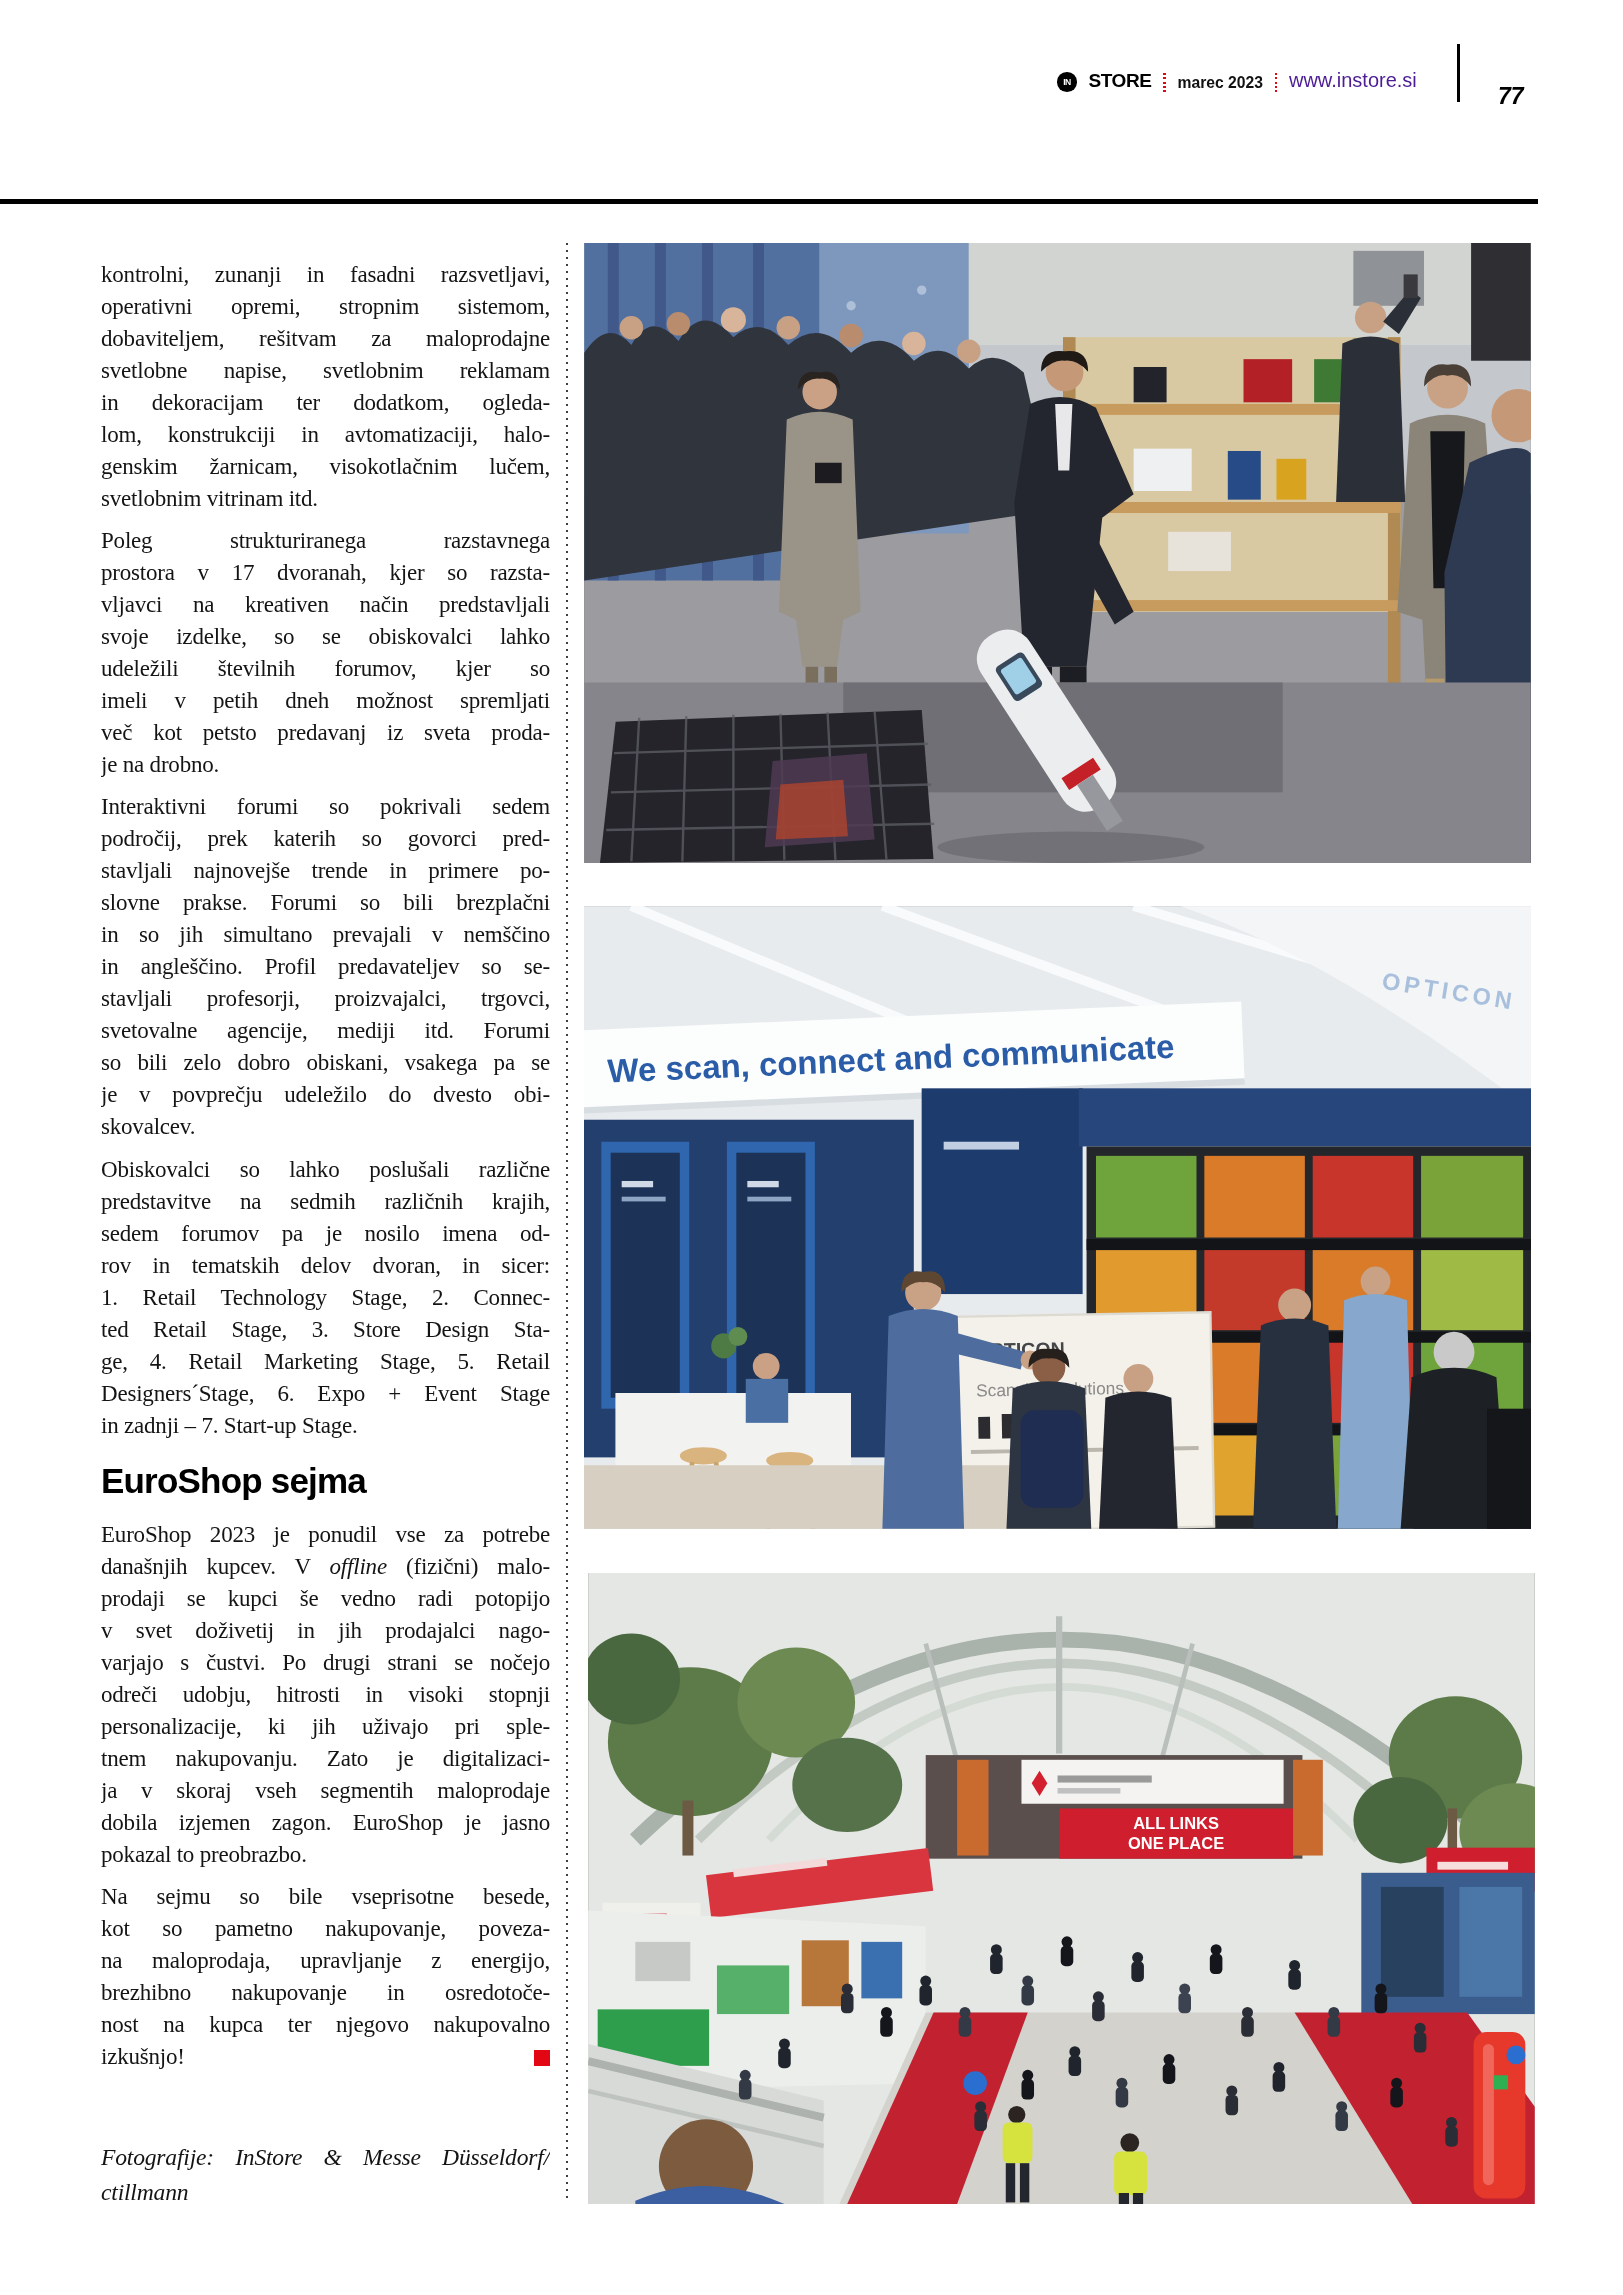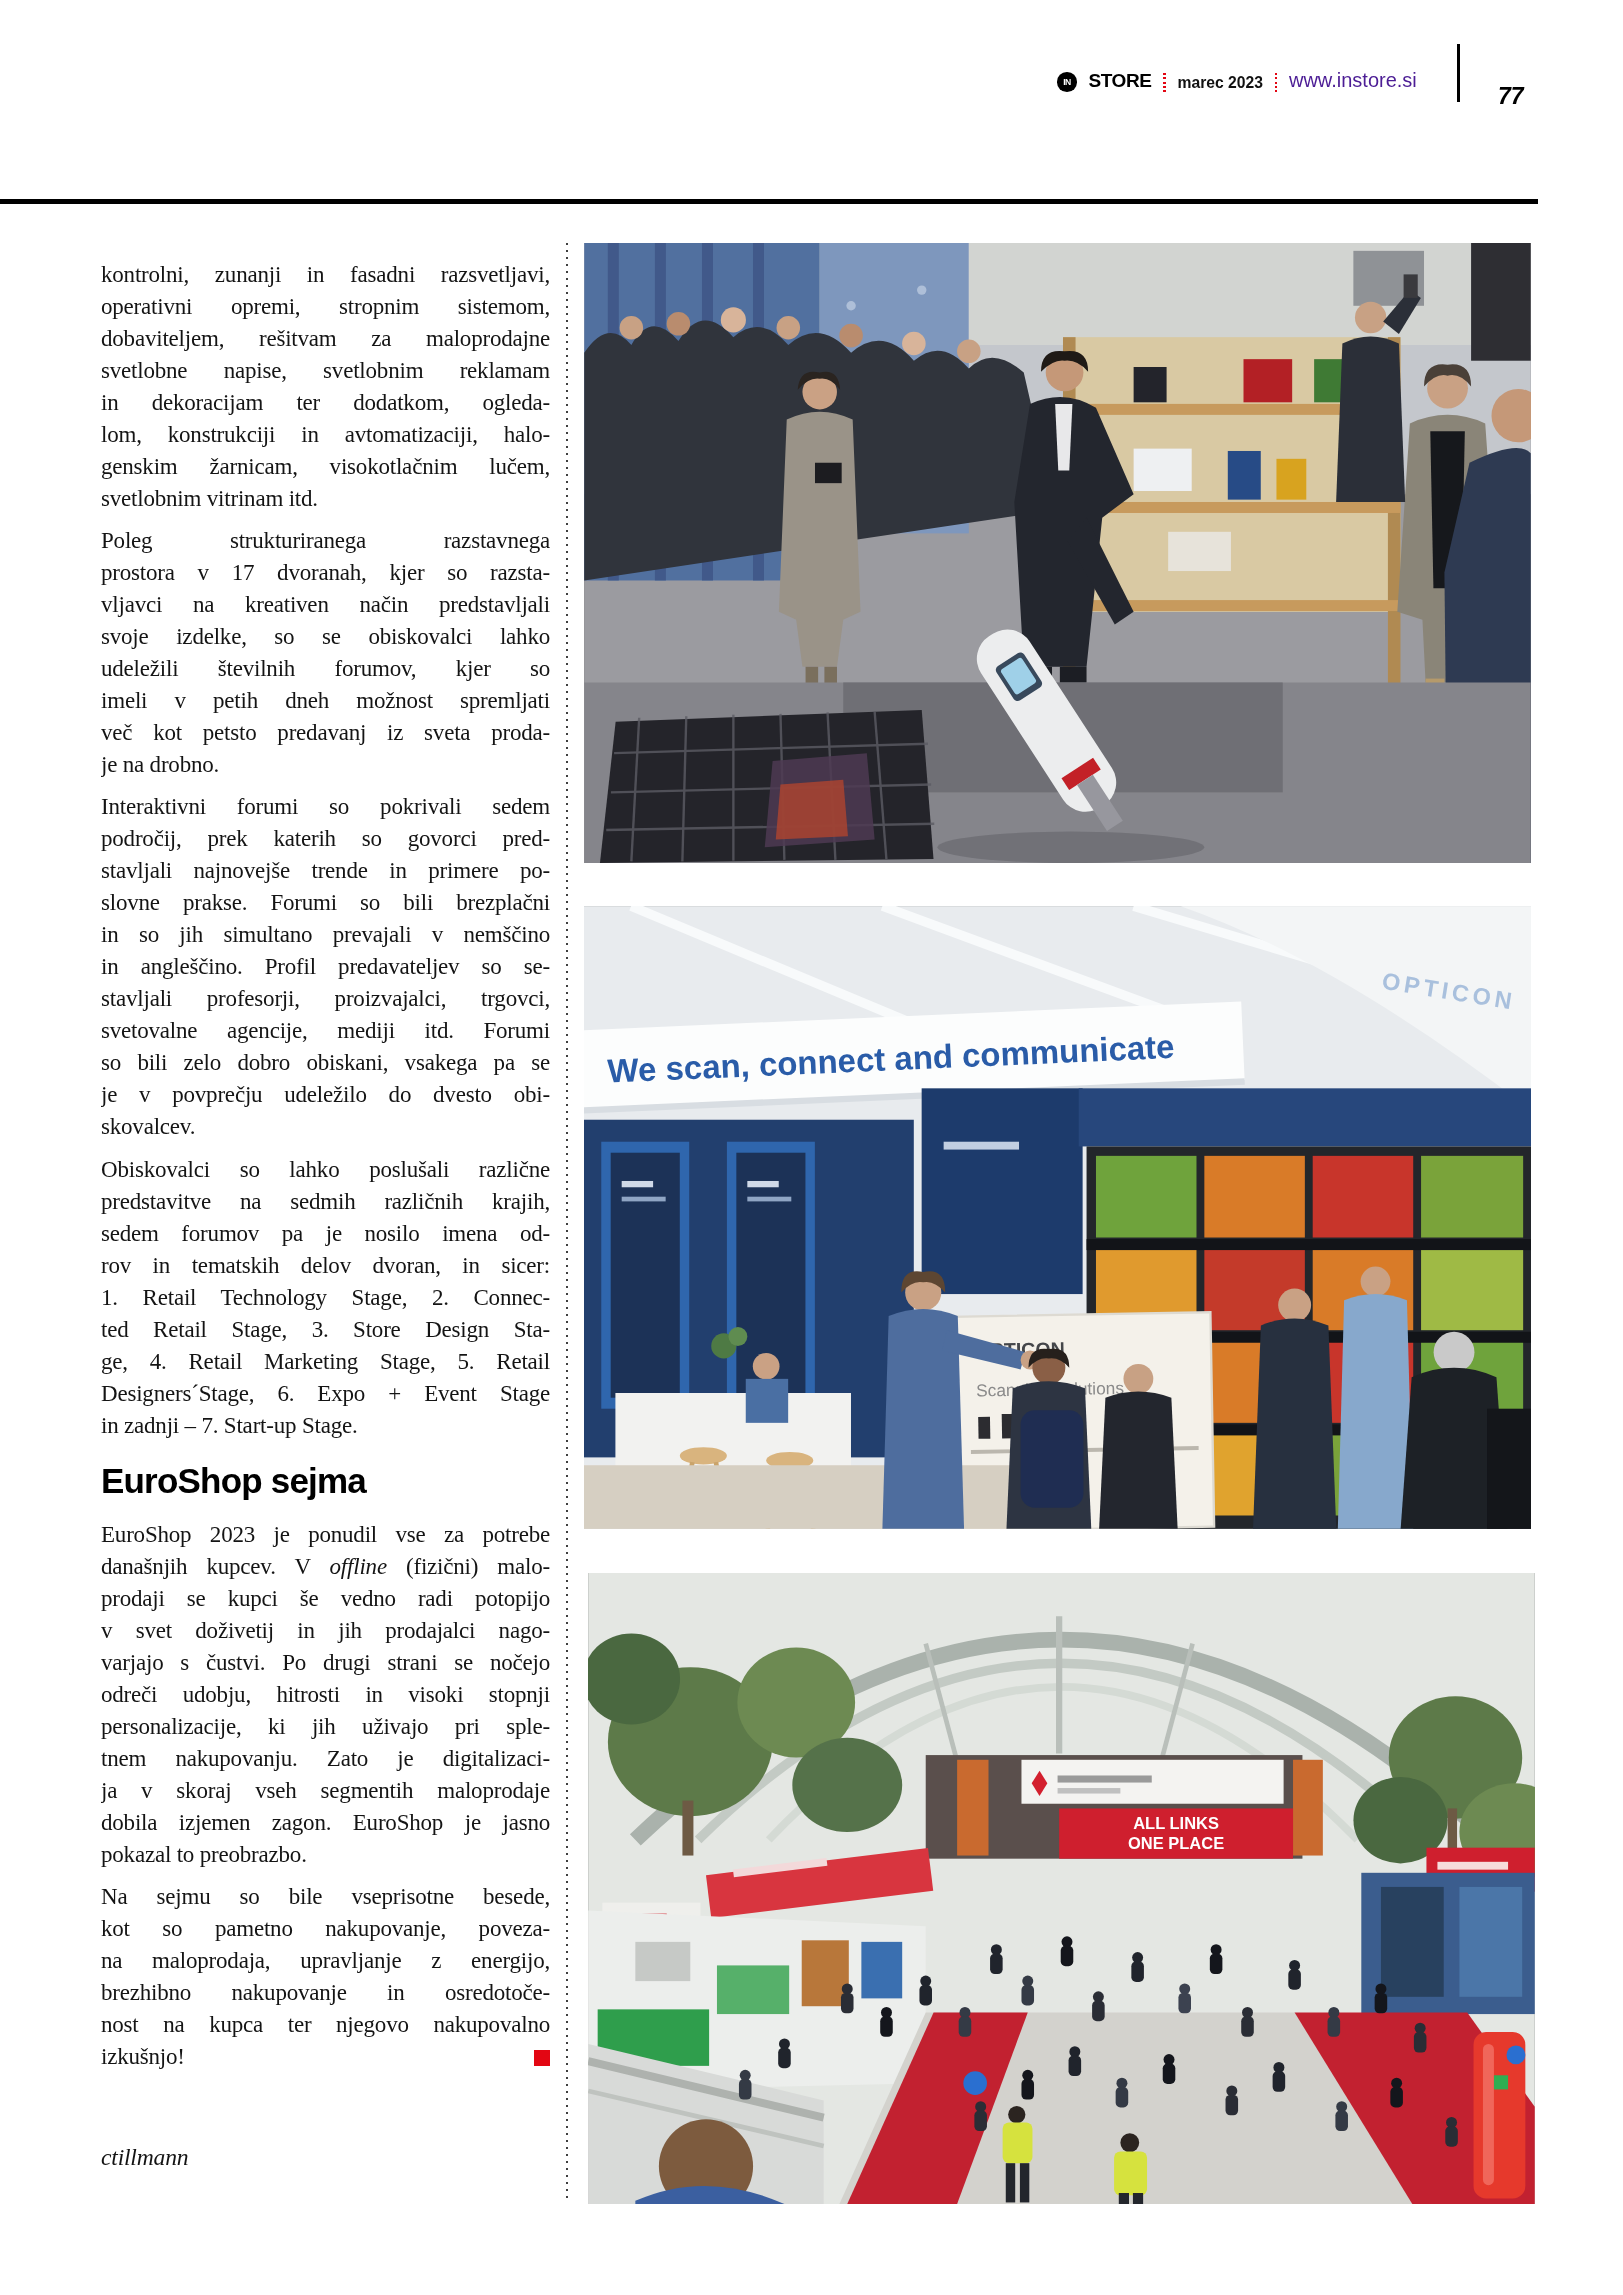--- a/index.html
+++ b/index.html
@@ -122,20 +122,21 @@
     </div>
     <div class="para">
       <div class="line"><span>Na sejmu so bile vseprisotne besede,</span></div>
       <div class="line"><span>kot so pametno nakupovanje, poveza-</span></div>
       <div class="line"><span>na maloprodaja, upravljanje z energijo,</span></div>
       <div class="line"><span>brezhibno nakupovanje in osredotoče-</span></div>
       <div class="line"><span>nost na kupca ter njegovo nakupovalno</span></div>
       <div class="line last"><span>izkušnjo!</span><span class="endmark" style="background: rgb(227, 6, 19);"></span></div>
     </div>
     <div class="para credit">
+      <div class="line"><span>Fotografije: InStore &amp; Messe Düsseldorf/</span></div>
       <div class="line last"><span>ctillmann</span></div>
     </div>
   </div>
 
 <div id="col-sep"></div>
 
 <figure class="photo" id="photo-1" style="margin:0">
 <svg width="947" height="620" viewBox="0 0 1206 790">
   <rect x="0" y="0" width="1206" height="790" fill="#9b9ba0"></rect>
   <rect x="0" y="0" width="1206" height="320" fill="#c4c7cc"></rect>

